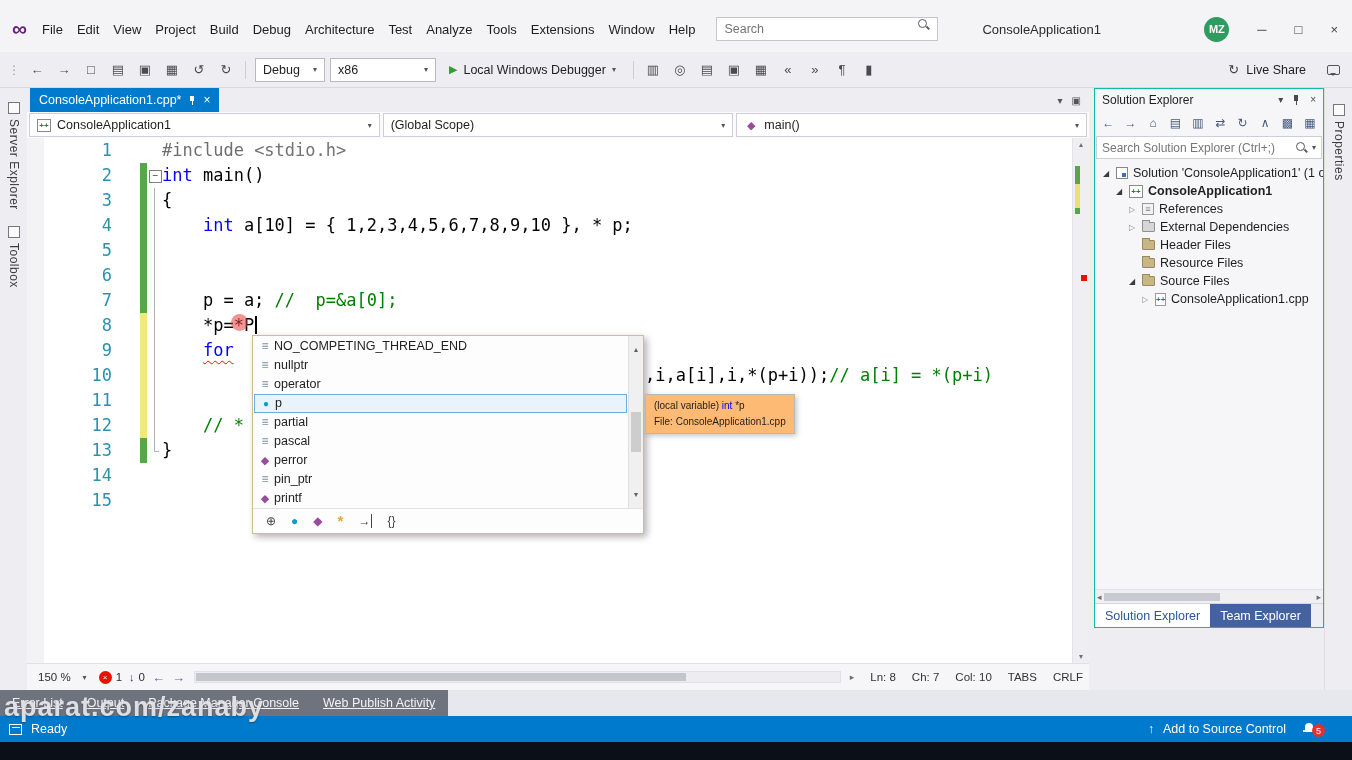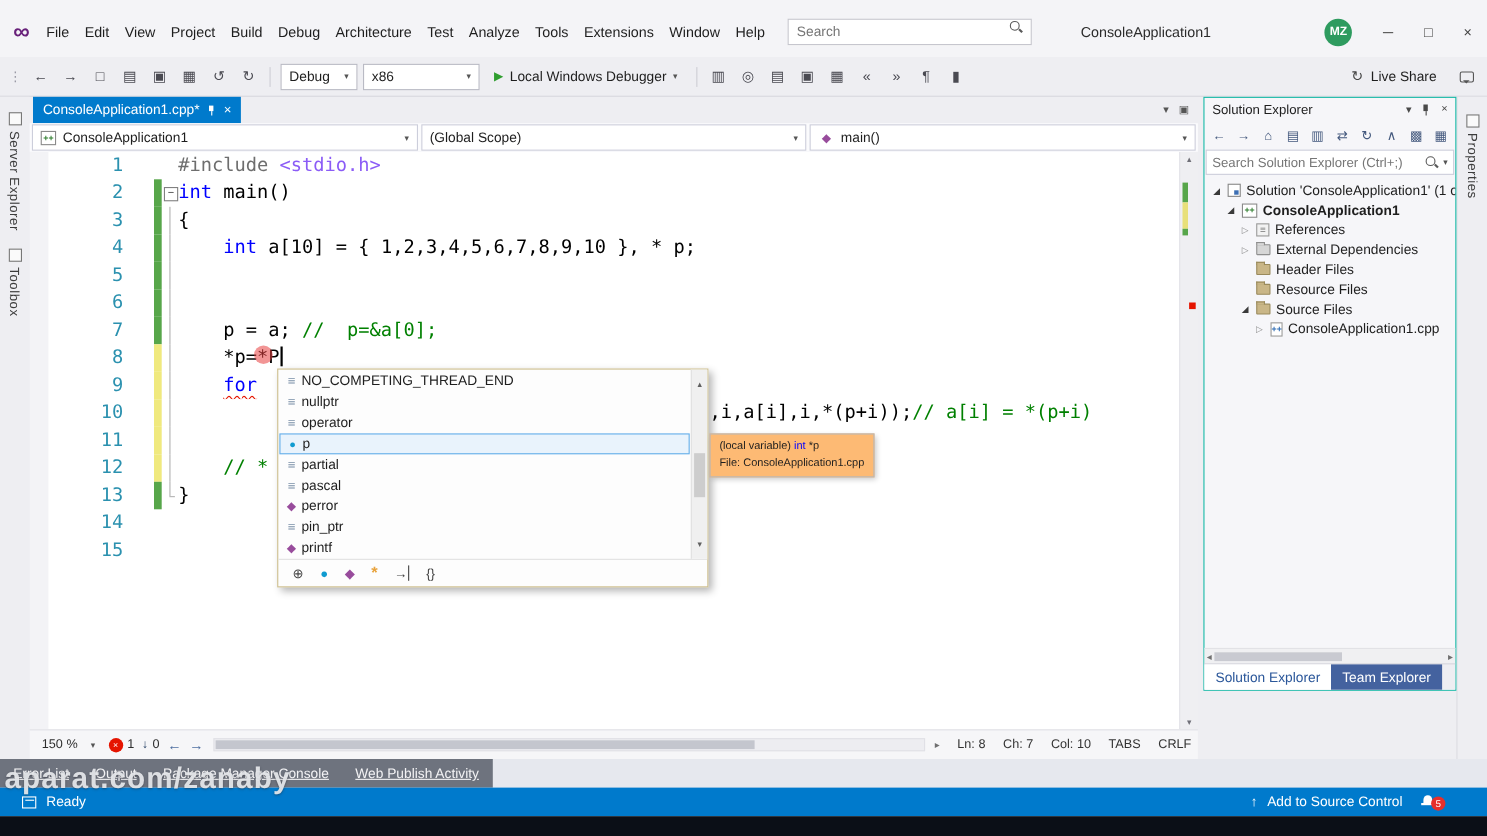--- a/index.html
+++ b/index.html
@@ -62,21 +62,21 @@
   .code-line{display:flex;height:25px;white-space:pre;position:relative}
   .ln{width:85px;flex:none;text-align:right;color:#2B91AF}
   .chbar{width:7px;flex:none;margin-left:28px}
   .chbar.green{background:#57A64A}.chbar.yellow{background:#F0E97E}.chbar.none{background:transparent}
   .olc{width:15px;flex:none;position:relative}
   .olc.line::before{content:"";position:absolute;left:7px;top:0;bottom:0;border-left:1px solid #B2B2B2}
   .olc.end::before{content:"";position:absolute;left:7px;top:0;height:13px;border-left:1px solid #B2B2B2}
   .olc.end::after{content:"";position:absolute;left:7px;top:13px;width:5px;border-top:1px solid #B2B2B2}
   .olc.box::before{content:"−";position:absolute;left:2px;top:7px;width:11px;height:11px;border:1px solid #808080;background:#FFF;font:10px/9px "Liberation Sans",sans-serif;text-align:center;color:#333}
   .code{white-space:pre}
-  .c-kw{color:#0000FF}.c-str{color:#8b5cf6}.c-cm{color:#008000}.c-pre{color:#6E6E6E}.c-pl{color:#000}
+  .c-kw{color:#0000FF}.c-str{color:#737373}.c-cm{color:#008000}.c-pre{color:#6E6E6E}.c-pl{color:#000}
   .squig{text-decoration:underline wavy #E51400 1px;text-underline-offset:4px}
   .caret{display:inline-block;width:2px;height:18px;background:#000;vertical-align:-3px;margin-left:1px}
   .clickdot{position:absolute;left:204px;top:176px;width:17px;height:17px;border-radius:50%;background:rgba(232,62,62,.55);z-index:6}
   .vscroll{position:absolute;right:0;top:0;bottom:0;width:17px;background:#EFEFF2;border-left:1px solid #E3E3E8;cursor:pointer}
   .vs-a{position:absolute;left:0;width:100%;text-align:center;font-size:8px;color:#707078}
   .vs-a.top{top:2px}.vs-a.bot{bottom:2px}
   .mark{position:absolute;left:2px;width:5px}
   .mark.green{background:#57A64A}.mark.yellow{background:#E8E07A}
   .mark.red{left:auto;right:2px;width:6px;height:6px;background:#E51400}
   .ed-bottom{height:27px;flex:none;display:flex;align-items:center;background:#F6F6F8;border-top:1px solid #E0E0E6;font-size:11.5px;color:#2E2E2E;padding:0 6px;gap:7px}
@@ -154,21 +154,21 @@
   .se-tab:not(.active){background:#44629F;color:#FFF}
 
   
   .panel-strip{position:absolute;left:0;top:690px;width:100%;height:26px;background:#E6E8EE}
   .wm-band{position:absolute;left:0;top:0;width:448px;height:26px;background:rgba(88,94,106,.85)}
   .panel-tabs{position:relative;z-index:2;display:flex;gap:24px;padding-left:12px;align-items:center;height:100%}
   .ptab{color:#F3F3F5;font-size:12.5px;text-decoration:underline;cursor:pointer;white-space:nowrap}
   .wm-text{position:absolute;left:4px;top:692px;z-index:50;font-size:27px;font-weight:bold;letter-spacing:1px;color:rgba(232,234,238,.92);text-shadow:0 1px 2px rgba(40,40,48,.5);pointer-events:none}
 
   
-  .statusbar{position:absolute;left:0;top:716px;width:100%;height:26px;background:#007ACC;color:#FFF;display:flex;align-items:center;padding:0 20px;gap:9px;font-size:12.5px}
+  .statusbar{position:absolute;left:0;top:716px;width:100%;height:26px;background:#007ACC;color:#FFF;display:flex;align-items:center;padding:0 9px;gap:9px;font-size:12.5px}
   .sb-flag{width:13px;height:11px;border:1px solid #FFF;position:relative;flex:none}
   .sb-flag::after{content:"";position:absolute;left:2px;top:2px;width:8px;height:1.5px;background:#FFF}
   .sb-right{margin-left:auto;display:flex;align-items:center;gap:9px;padding-right:24px}
   .sb-up{font-size:12px}
   .sb-bell{position:relative;width:16px;height:14px;margin-left:8px;cursor:pointer;display:inline-block}
   .bellic{position:absolute;left:0;top:0;width:12px;height:12px}
   .bellic::before{content:"";position:absolute;left:2px;top:1px;width:8px;height:7px;background:#FFF;border-radius:4px 4px 0 0}
   .bellic::after{content:"";position:absolute;left:0;top:8px;width:12px;height:1.5px;background:#FFF}
   .badge{position:absolute;right:-6px;top:2px;width:13px;height:13px;border-radius:50%;background:#E5302C;color:#FFF;font-size:9px;display:flex;align-items:center;justify-content:center}
   .blackbar{position:absolute;left:0;top:742px;width:100%;height:18px;background:#0B0F17}

